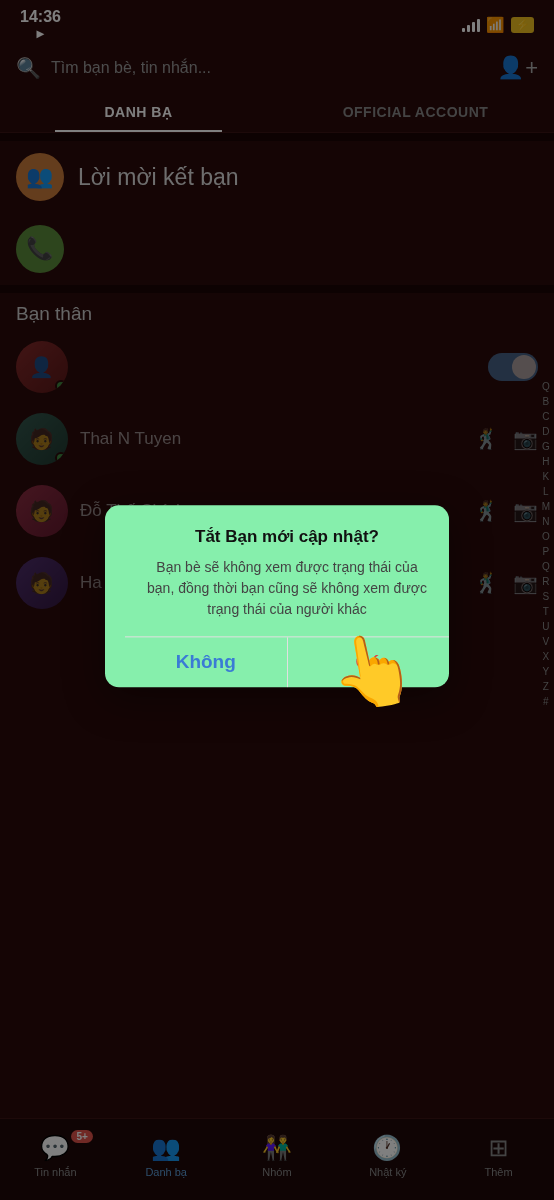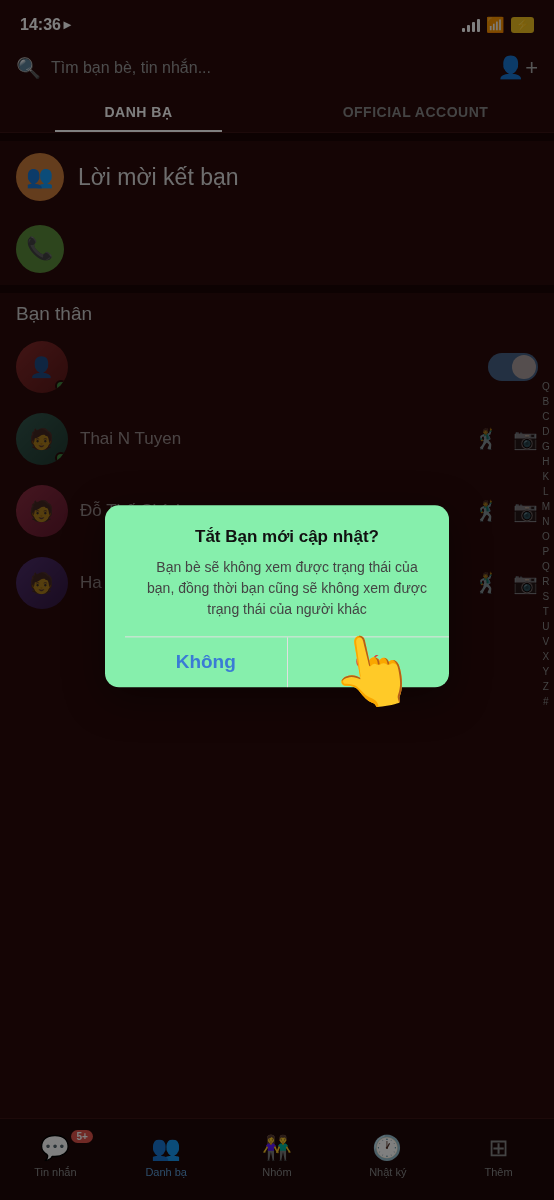--- a/index.html
+++ b/index.html
@@ -20,20 +20,21 @@
       align-items: center;
       padding: 10px 20px 5px 20px;
       height: 44px;
     }
     .status-time {
       font-size: 16px;
       font-weight: 600;
       color: #fff;
       display: flex;
       align-items: center;
+      flex-direction: column;
     }
     .status-icons {
       display: flex;
       align-items: center;
       gap: 6px;
     }
     .signal-bars {
       display: flex;
       align-items: flex-end;
       gap: 2px;

